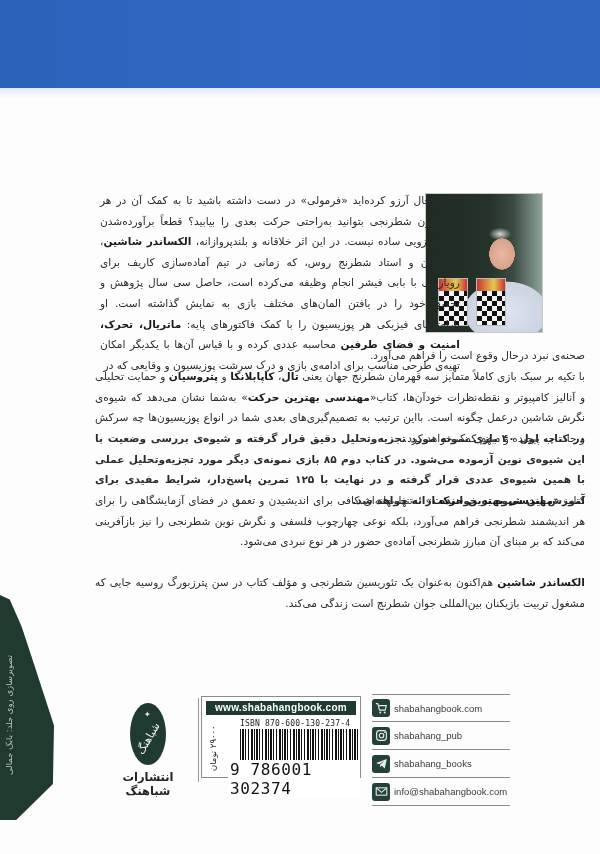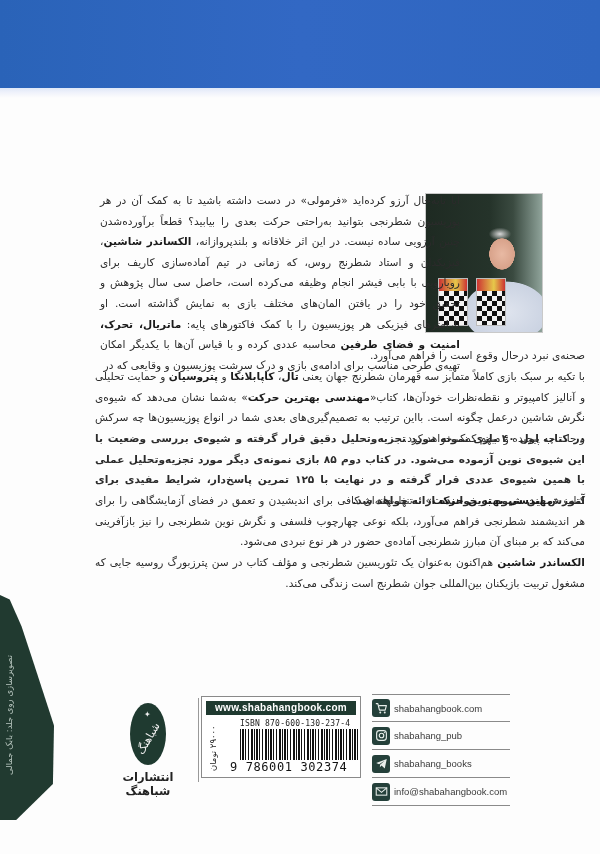--- a/index.html
+++ b/index.html
@@ -20,21 +20,21 @@
     direction: rtl; text-align: justify; text-align-last: right;
     font-size: 10.6px; line-height: 20.6px; color: #2b2b2b; margin-left: 40px;
   }
   .text-block b { font-weight: bold; color: #1a1a1a; }
 
   .p1 { top: 190px; width: 360px; left: 60px; }
   .p1-tail { top: 345px; }
   .p2 { top: 366px; }
   .p3 { top: 428px; font-weight: bold; }
   .p4 { top: 490px; }
-  .p5 { top: 552px; }
+  .p5 { top: 572px; }
 
   .author-photo {
     position: absolute; left: 425px; top: 193px; width: 118px; height: 140px;
     border: 1px solid #c9c9c9;
     background:
       radial-gradient(ellipse 18px 22px at 76px 60px, #e8b9a3 0%, #d8a28a 70%, transparent 72%),
       radial-gradient(ellipse 14px 8px at 74px 40px, #d8d8d8 0%, transparent 80%),
       radial-gradient(ellipse 55px 40px at 80px 118px, #dfe4ee 0%, #cbd3e2 75%, transparent 77%),
       linear-gradient(90deg, #1e2a22 0%, #25332a 55%, #3a4a40 75%, #8fa39a 100%);
     overflow: hidden;
@@ -101,21 +101,21 @@
     position: absolute; left: 38px; top: 22px; font-size: 8px; color: #222;
     font-family: "DejaVu Sans Mono", monospace; letter-spacing: 0.2px;
   }
   .bars {
     position: absolute; left: 38px; top: 32px; width: 118px; height: 34px;
     background: repeating-linear-gradient(90deg,
       #111 0 1px, #fff 1px 2px, #111 2px 4px, #fff 4px 5px, #111 5px 6px, #fff 6px 8px,
       #111 8px 9px, #fff 9px 11px, #111 11px 13px, #fff 13px 14px);
   }
   .barcode-digits {
-    position: absolute; left: 26px; top: 63px; width: 132px; font-size: 12px; color: #111;
+    position: absolute; left: 26px; top: 63px; width: 132px; font-size: 16px; color: #111;
     font-family: "DejaVu Sans Mono", monospace; letter-spacing: 0.6px; background: #fff;
     padding-left: 2px;
   }
 
   .contacts { position: absolute; left: 372px; top: 694px; width: 138px; }
   .contact-row {
     display: flex; align-items: center; height: 28px; border-bottom: 1px solid #8a8a8a;
   }
   .contact-row:first-child { border-top: 1px solid #8a8a8a; }
   .contact-icon {

